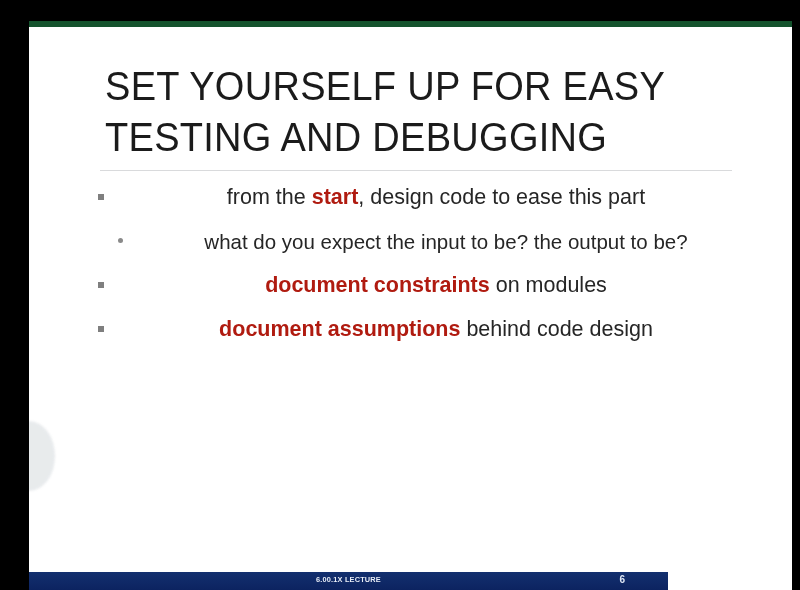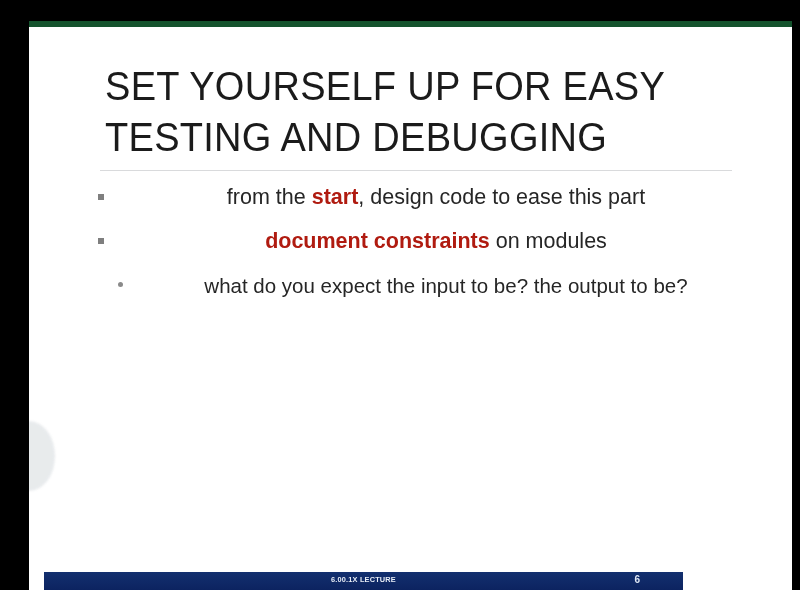--- a/index.html
+++ b/index.html
@@ -101,21 +101,21 @@
     border-radius: 50%;
     background: #8a8a8a;
   }
   .txt { display: block; text-align: center; }
   .hl { color: #b01b10; font-weight: bold; }
   .tight { letter-spacing: -.1px; }
 
   
   #footer {
     position: absolute;
-    left: 15px;
+    left: 0;
     bottom: 0;
     width: 639px;
     height: 18px;
     background: #0e2b6e;
     background: linear-gradient(180deg,#13306f 0%, #0c2360 100%);
   }
   #footer-label {
     position: absolute;
     left: 0; right: 0;
     top: 3px;
@@ -150,30 +150,34 @@
     <div id="title-rule"></div>
 
     <div id="body">
 
       <div class="blk lvl1">
         <span class="mark"></span>
         <span class="txt"><span>from the </span><span class="hl">start</span><span>, design code to ease this part</span></span>
       </div>
 
 
+      <div class="blk lvl2">
+        <span class="mark"></span>
+        <span class="txt"><span>what do you expect the input to be? the output to be?</span></span>
+      </div>
+
       <div class="blk lvl1">
         <span class="mark"></span>
         <span class="txt"><span class="hl">document constraints</span><span> on modules</span></span>
       </div>
 
-      <div class="blk lvl2">
+      <div class="blk lvl1">
         <span class="mark"></span>
-        <span class="txt"><span>what do you expect the input to be? the output to be?</span></span>
+        <span class="txt"><span class="hl">document assumptions</span><span> behind code design</span></span>
       </div>
-
 
     </div>
 
     <div id="footer">
       <div id="footer-label">6.00.1X LECTURE</div>
       <div id="footer-page">6</div>
     </div>
 
   </div>
 </div>

